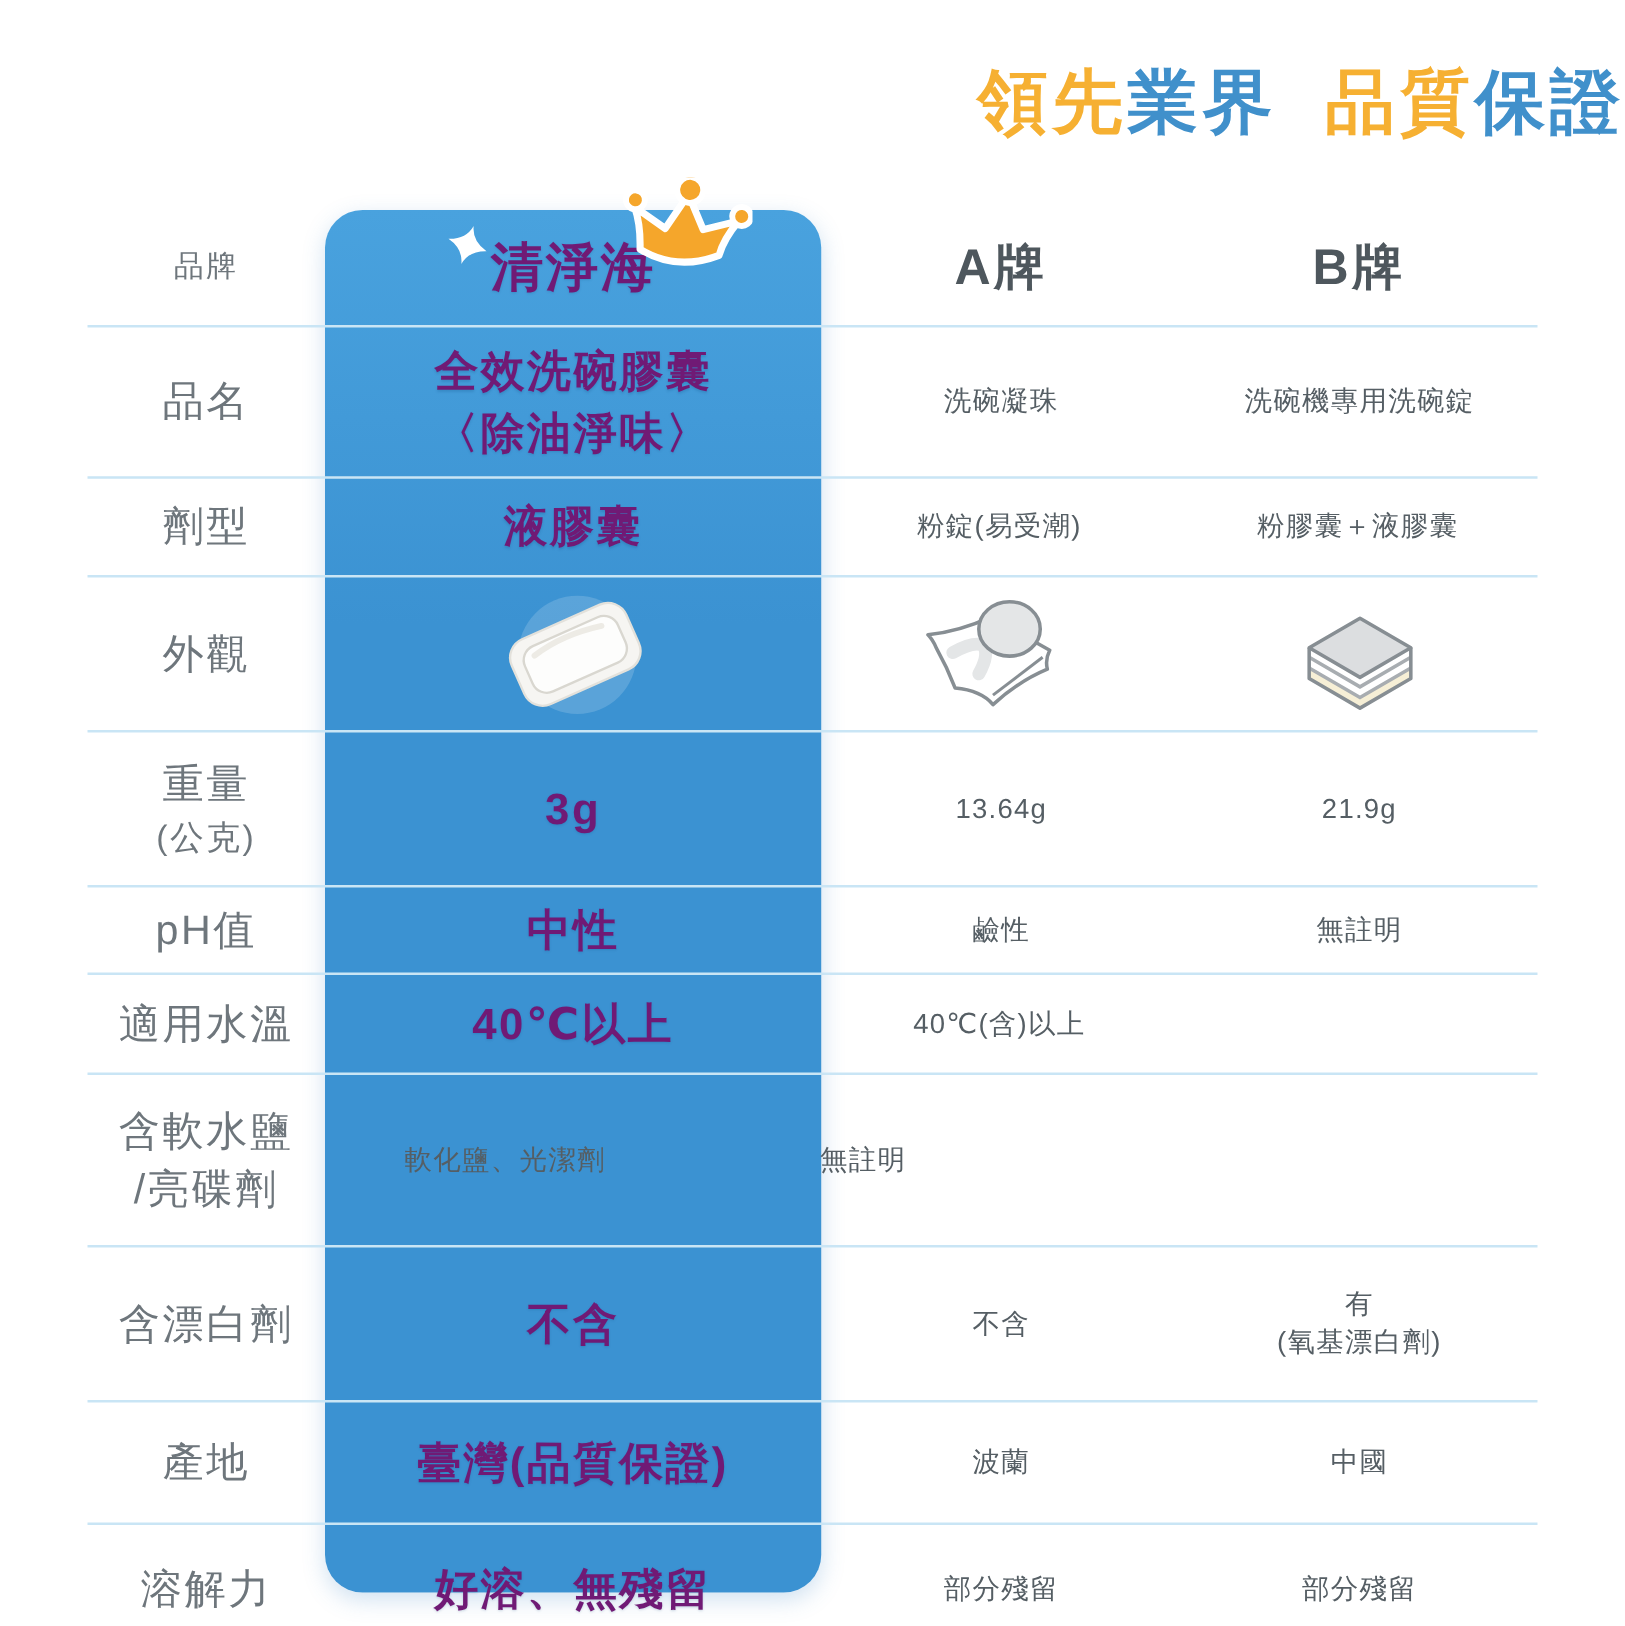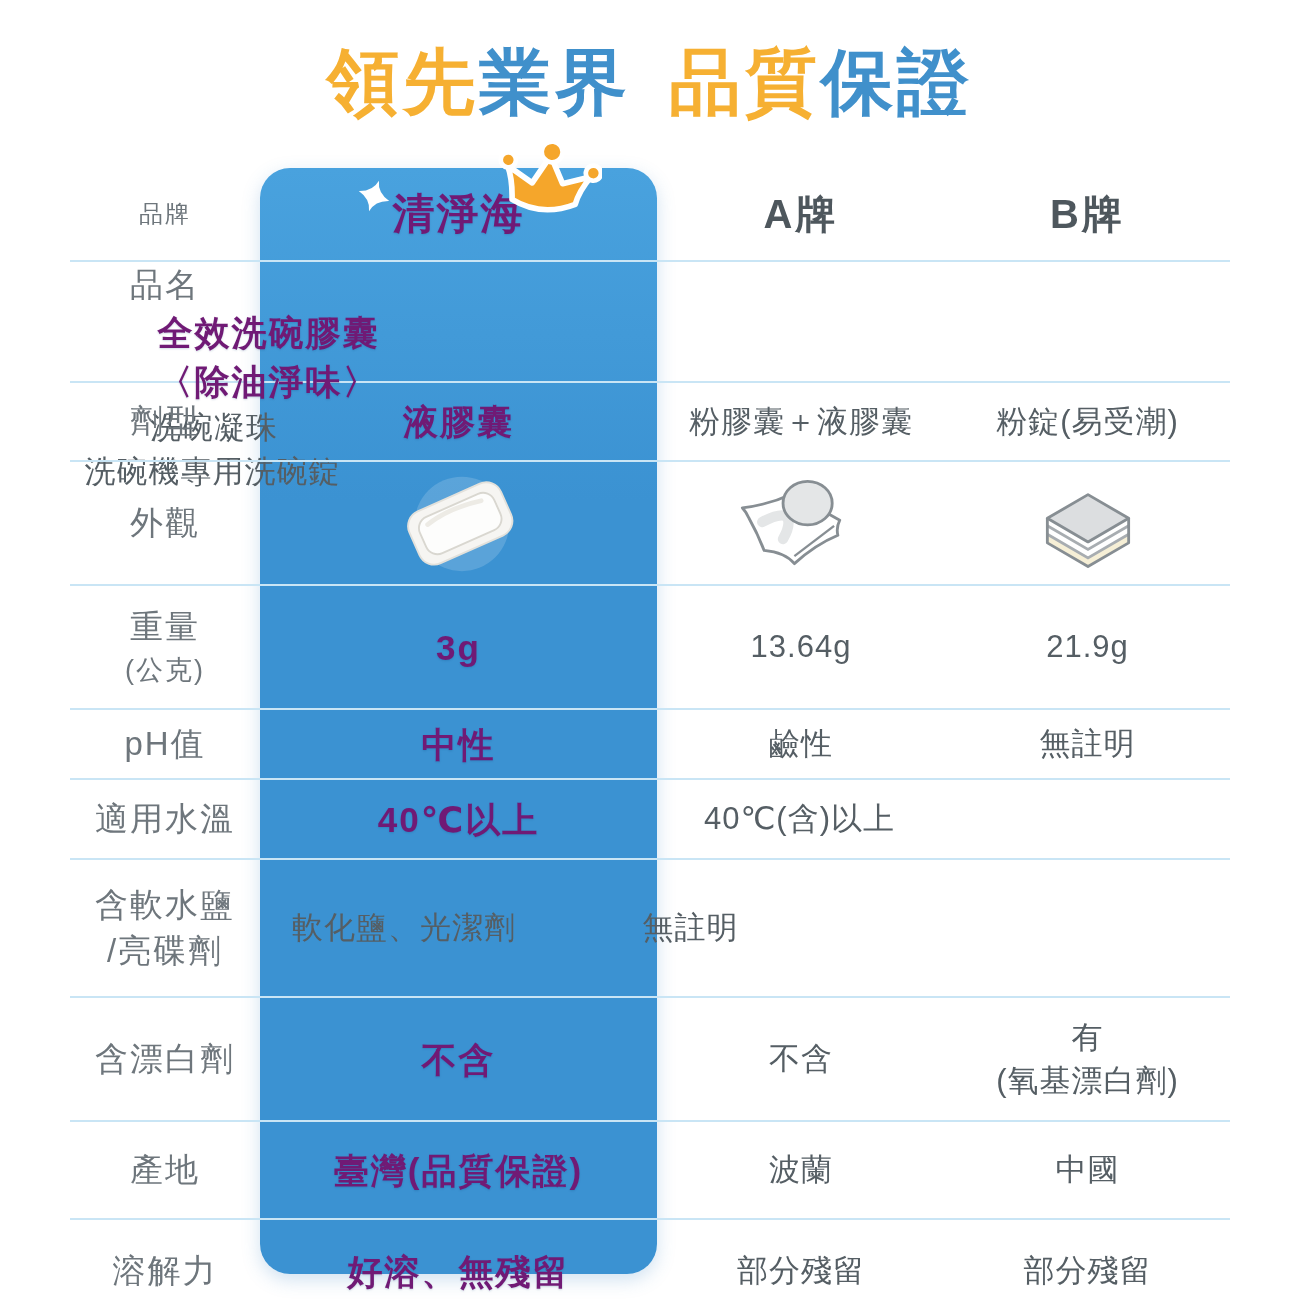--- a/index.html
+++ b/index.html
@@ -8,22 +8,22 @@
     --divider:#C9E5F5;
     --title-yellow:#F6B032;
     --title-blue:#4090CB;
     --text-dark:#555E64;
     --text-label:#6E767C;
     --crown-orange:#F5A62B;
   }
   *{box-sizing:border-box;margin:0;padding:0;}
   html,body{width:1300px;height:1301px;background:#ffffff;overflow:hidden;
     font-family:"Liberation Sans","DejaVu Sans",sans-serif;}
-  .title{margin-top:26px;height:112px;line-height:112px;text-align:center;
-    font-size:72px;font-weight:900;letter-spacing:4px;white-space:nowrap;}
+  .title{margin-top:26px;height:112px;line-height:112px;text-align:right;
+    font-size:56px;font-weight:900;letter-spacing:4px;white-space:nowrap;}
   .title .yellow{color:var(--title-yellow);}
   .title .blue{color:var(--title-blue);}
   .title .gap{display:inline-block;width:38px;}
 
   .table{position:relative;width:1160px;margin:30px auto 0 auto;}
   .hero-bg{position:absolute;left:190px;top:0;width:397px;height:1106px;
     background:linear-gradient(180deg,var(--accent-blue-light) 0%,var(--accent-blue) 30%,var(--accent-blue) 100%);
     border-radius:30px;box-shadow:0 6px 18px rgba(70,140,200,.25);z-index:0;}
   .crown{position:absolute;left:428px;top:-26px;width:104px;height:86px;z-index:3;}
   .sparkle{position:absolute;left:286px;top:10px;width:36px;height:36px;z-index:3;}
@@ -32,27 +32,27 @@
     border-bottom:2px solid var(--divider);}
   .row.last{border-bottom:none;justify-content:space-between;}
   .cell{display:flex;flex-direction:column;align-items:center;justify-content:center;
     text-align:center;white-space:pre-line;line-height:1.4;}
   .c-label{width:190px;color:var(--text-label);font-size:33px;font-weight:500;letter-spacing:2px;}
   .c-label .sub{display:block;font-size:27px;margin-top:2px;}
   .c-hero{width:397px;color:#701a75;font-size:35px;font-weight:700;letter-spacing:2px;
     text-shadow:0 1px 2px rgba(0,60,110,.18);}
   .c-a{width:288px;}
   .c-b{width:285px;}
-  .c-a,.c-b{color:var(--text-dark);font-size:31px;font-weight:500;letter-spacing:1px;}
+  .c-a,.c-b{color:var(--text-dark);font-size:22px;font-weight:500;letter-spacing:1px;}
   .row.header .c-label{font-size:24px;}
   .row.header .c-hero{font-size:42px;}
   .row.header .c-a,.row.header .c-b{font-size:40px;font-weight:700;color:#4E575D;letter-spacing:3px;}
   .img-cell svg{display:block;}
 
-  .h-94{height:94px;}  .h-121{height:121px;flex-direction:column;} .h-79{height:79px;}
+  .h-94{height:94px;}  .h-121{height:121px;} .h-79{height:79px;}
   .h-108{height:124px;} .h-70{height:70px;}  .h-80{height:80px;}
   .h-138{height:138px;} .h-98{height:98px;}  .h-102{height:102px;}
 </style>
 </head>
 <body>
 
 <div class="title">
   <span class="yellow">領先</span><span class="blue">業界</span><span class="gap"></span><span class="yellow">品質</span><span class="blue">保證</span>
 </div>
 
@@ -83,22 +83,22 @@
     <div class="cell c-label"><span>品名</span></div>
     <div class="cell c-hero">全效洗碗膠囊
 〈除油淨味〉</div>
     <div class="cell c-a">洗碗凝珠</div>
     <div class="cell c-b">洗碗機專用洗碗錠</div>
   </div>
 
   <div class="row h-79">
     <div class="cell c-label"><span>劑型</span></div>
     <div class="cell c-hero">液膠囊</div>
+    <div class="cell c-b">粉錠(易受潮)</div>
     <div class="cell c-a">粉膠囊＋液膠囊</div>
-    <div class="cell c-b">粉錠(易受潮)</div>
   </div>
 
   <div class="row h-108">
     <div class="cell c-label"><span>外觀</span></div>
     <div class="cell c-hero img-cell">
       <svg width="150" height="104" viewBox="0 0 150 110">
         <circle cx="78" cy="56" r="50" fill="rgba(255,255,255,0.16)"></circle>
         <g transform="rotate(-24 75 55)">
           <rect x="23" y="26" width="106" height="60" rx="17" fill="#f6f5f2" stroke="#e3e1db" stroke-width="2"></rect>
           <rect x="33" y="35" width="86" height="42" rx="13" fill="#fdfdfc" stroke="#d9d7d0" stroke-width="2"></rect>

